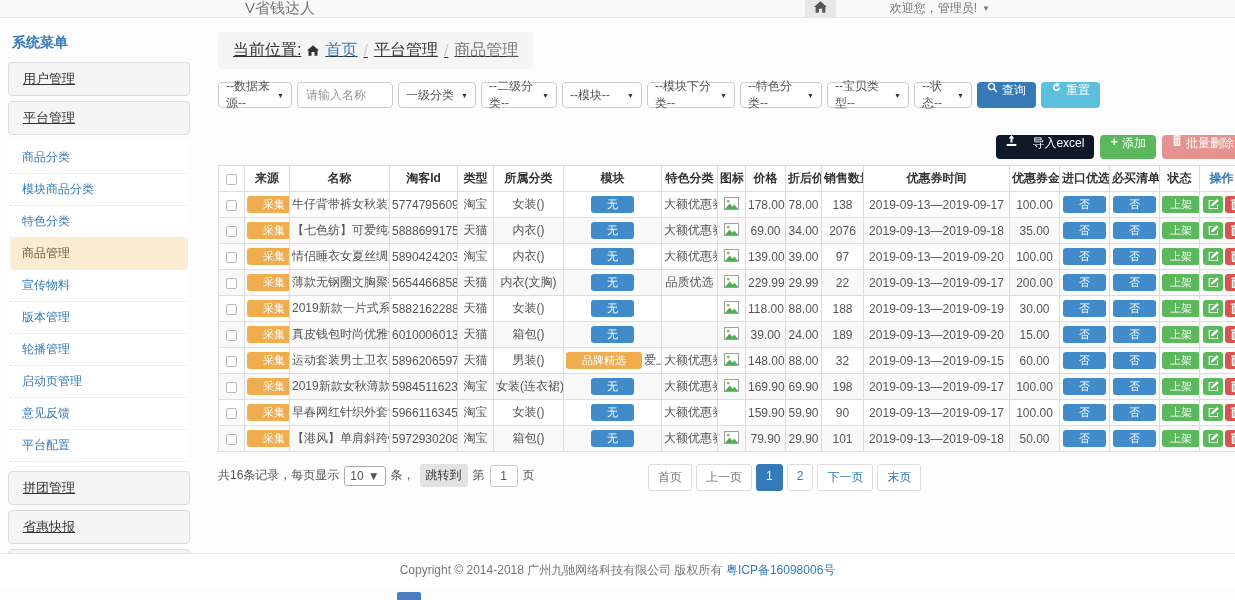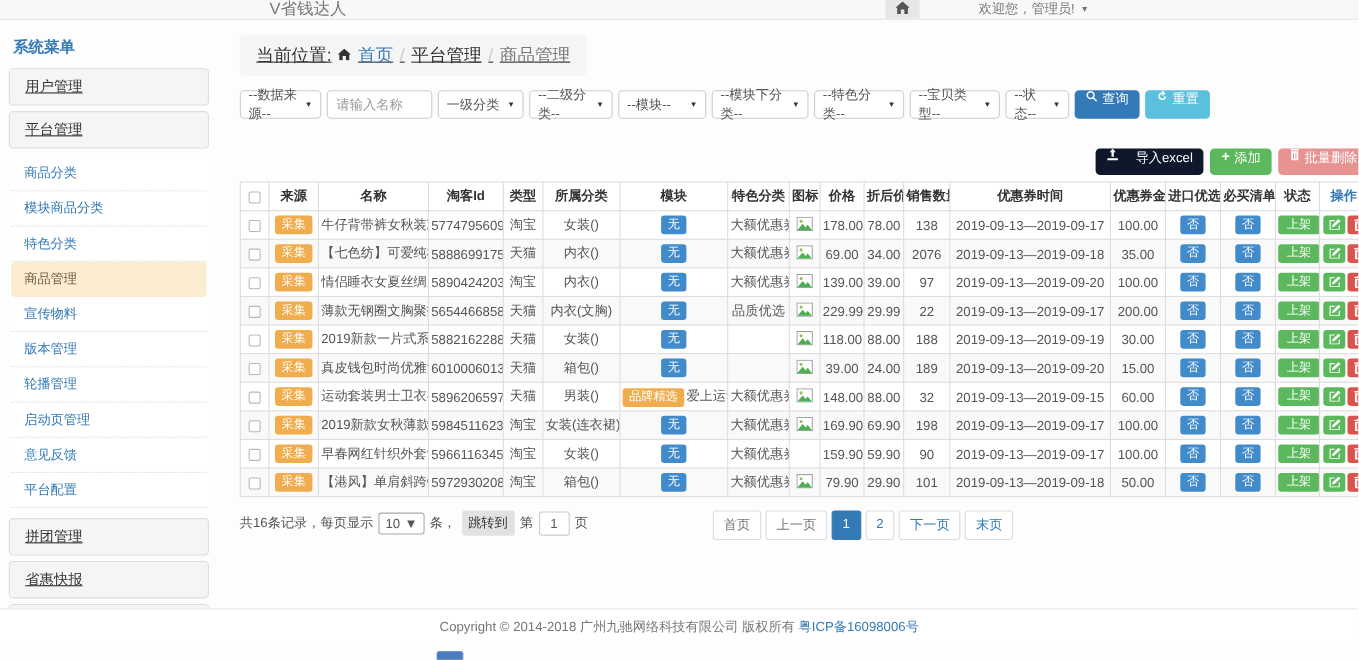--- a/index.html
+++ b/index.html
@@ -49,21 +49,21 @@
   
   table.grid { margin-top:6px; border-collapse:collapse; table-layout:fixed; width:1005px; font-size:12px; color:#555; background:#fff; }
   .grid th, .grid td { border:1px solid #ddd; height:26px; text-align:center; padding:0 2px; overflow:hidden; white-space:nowrap; }
   .grid th { font-weight:bold; color:#333; font-size:12px; }
   .grid tbody tr:nth-child(even) { background:#f9f9f9; }
   .grid th.op-head { color:#337ab7; }
   .c0{width:26px}.c1{width:45px}.c2{width:100px}.c3{width:68px}.c4{width:36px}.c5{width:70px}
   .c6{width:98px}.c7{width:56px}.c8{width:28px}.c9{width:40px}.c10{width:36px}.c11{width:42px}
   .c12{width:146px}.c13{width:50px}.c14{width:50px}.c15{width:50px}.c16{width:40px}.c17{width:44px}
   .cb { display:inline-block; width:11px; height:11px; border:1px solid #b8b8b8; border-radius:2px; background:#fff; vertical-align:middle; cursor:pointer; }
-  .badge { display:inline-block; padding:3px 6px; border-radius:3px; color:#fff; font-size:11px; line-height:1; }
+  .badge { display:inline-block; padding:3px 16px; border-radius:3px; color:#fff; font-size:11px; line-height:1; }
   .badge-orange { background:#f0ad4e; }
   .badge-blue   { background:#428bca; cursor:pointer; }
   .badge-green  { background:#5cb85c; cursor:pointer; padding:3px 8px; }
   .module-extra { margin-left:2px; color:#555; }
   .op-btn { display:inline-flex; width:20px; height:17px; border-radius:3px; align-items:center; justify-content:center; margin:0 1px; cursor:pointer; vertical-align:middle; }
   .op-edit { background:#5cb85c; }
   .op-del  { background:#d9534f; }
   
   .pagination-row { margin-top:12px; position:relative; height:30px; font-size:12px; color:#555; }
   .page-left { display:flex; align-items:center; gap:5px; }

